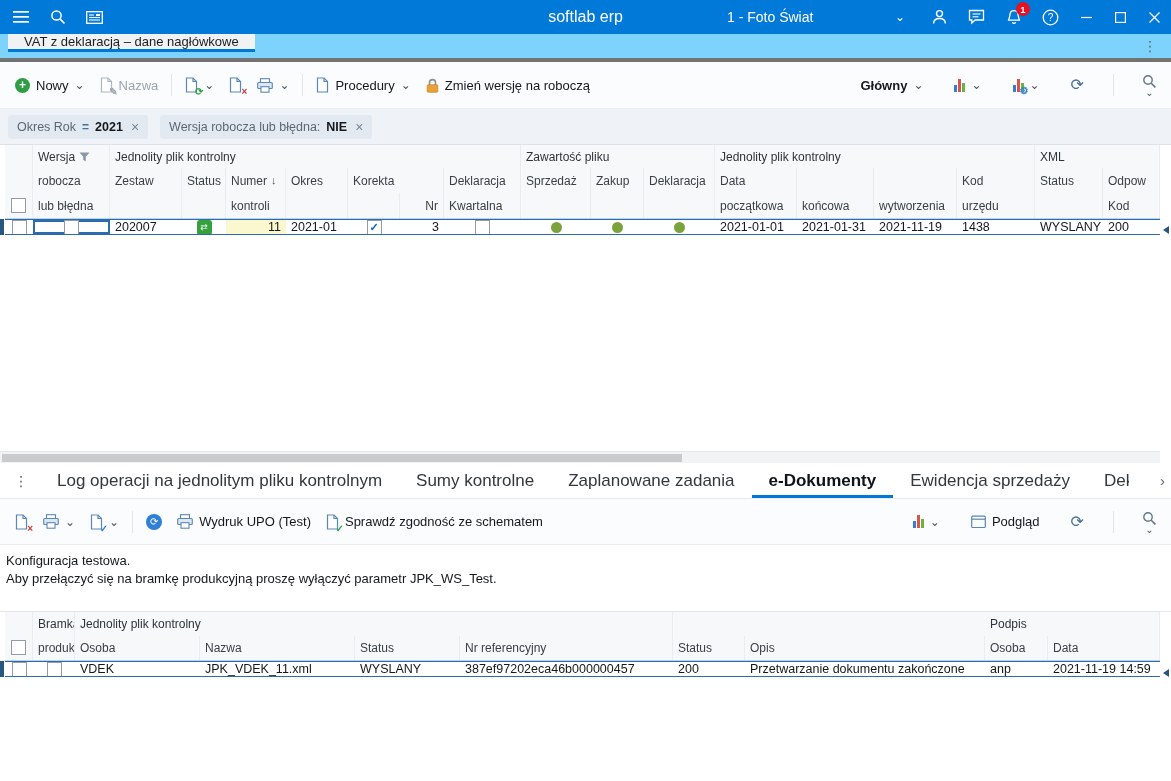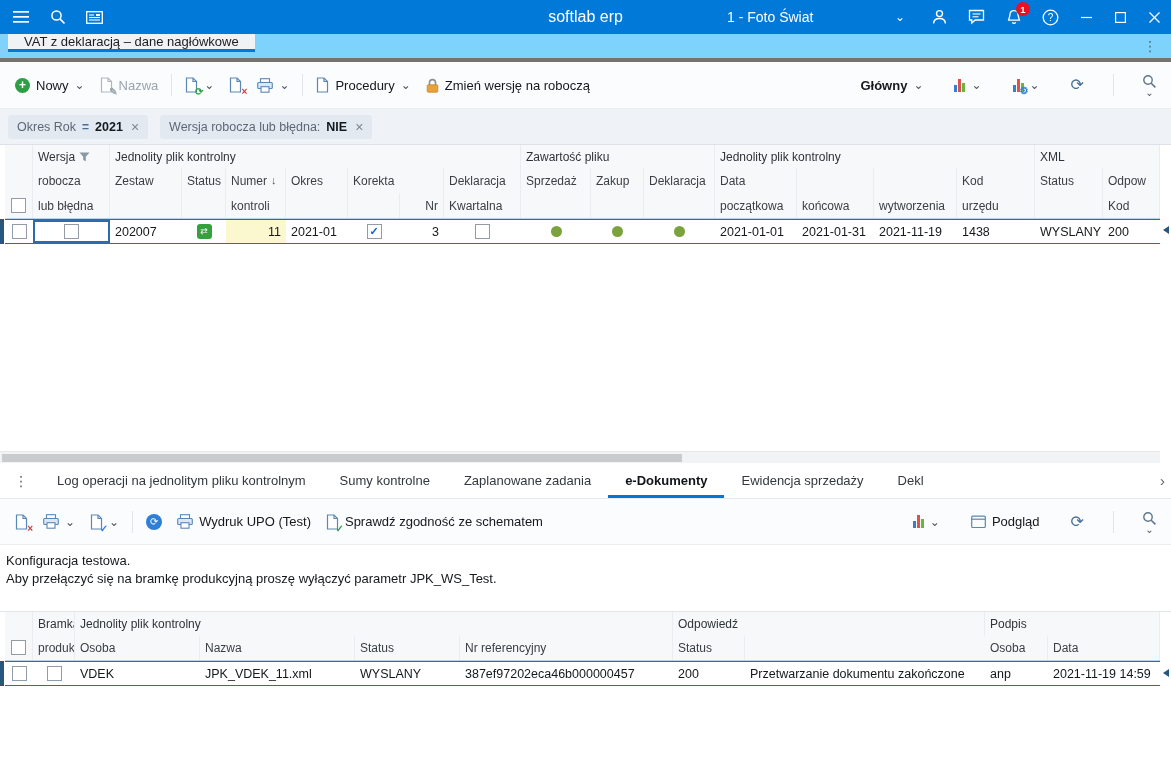--- a/index.html
+++ b/index.html
@@ -59,21 +59,21 @@
 
 .gridsec{flex:0 0 318px;position:relative;padding-left:5px;background:#fff}
 .gridsec2{flex:0 0 auto;position:relative;padding-left:5px;background:#fff;border-top:1px solid #e2e6ea}
 .grid-head{display:grid;grid-template-columns:var(--cols);grid-template-rows:23px 25px 25px;font-size:12px;color:#3a3f45;background:#f6f8fa;border-bottom:1px solid #b9d3e8;width:1155px}
 .grid-head2{display:grid;grid-template-columns:var(--cols2);grid-template-rows:24px 24px;font-size:12px;color:#3a3f45;background:#f6f8fa;border-bottom:1px solid #b9d3e8;width:1155px}
 .gh{display:flex;align-items:center;padding:0 5px;border-right:1px solid #e9edf1;overflow:hidden;white-space:nowrap;gap:4px}
 .gh.r{justify-content:flex-end}
 .gh.grp{color:#2f3439}
 .gh.cbcell{align-items:flex-end;justify-content:center;padding-bottom:5px}
 .sort-ic{font-size:11px;color:#4a5560;line-height:1}
-.grid-row{display:grid;grid-template-columns:var(--cols);height:25px;width:1155px;border-top:1px solid var(--sel);border-bottom:1px solid var(--sel);position:relative;background:#fff;font-size:12.5px;color:#15181c;cursor:pointer}
+.grid-row{display:grid;grid-template-columns:var(--cols);height:16px;width:1155px;border-top:1px solid var(--sel);border-bottom:1px solid var(--sel);position:relative;background:#fff;font-size:12.5px;color:#15181c;cursor:pointer}
 .grid-row2{grid-template-columns:var(--cols2)}
 .grid-row::before{content:"";position:absolute;left:-5px;top:-1px;bottom:-1px;width:4px;background:#27567f}
 .gc{height:100%;display:flex;align-items:center;overflow:hidden;white-space:nowrap}
 .gc.t{padding:0 5px}
 .gc.r{justify-content:flex-end;padding:0 5px}
 .gc.c{justify-content:center}
 .gc.yellow{background:var(--cellyellow)}
 .fcell{box-shadow:inset 0 0 0 2px var(--sel)}
 .cb{width:15px;height:15px;border:1px solid #939ca6;background:#fff;display:inline-flex;align-items:center;justify-content:center;cursor:pointer;flex:0 0 auto}
 .ck{color:#1268c3;font-size:11px;font-weight:bold;line-height:1}
@@ -81,21 +81,21 @@
 .green-badge{width:15px;height:15px;border-radius:3px;background:#35a13c;color:#fff;display:inline-flex;align-items:center;justify-content:center;font-size:9px;line-height:1}
 .hscroll{position:absolute;left:0;right:11px;bottom:0;height:12px;background:#f2f3f4;border-top:1px solid #e6e7e8}
 .hthumb{position:absolute;left:2px;top:2px;height:8px;width:680px;background:#c9cbcd;cursor:pointer}
 .rowmark{position:absolute;width:0;height:0;border-top:4px solid transparent;border-bottom:4px solid transparent;border-right:6px solid #27567f}
 .gridsec .rowmark{right:2px;top:81px}
 .gridsec2 .rowmark{right:2px;top:57px}
 
 
 .btabs{flex:0 0 36px;display:flex;align-items:stretch;border-bottom:1px solid #e6e8ea;background:#fff;position:relative;padding-left:2px}
 .btabs .lead{display:flex;align-items:center;padding:0 12px;color:#555e68;font-size:14px;cursor:pointer}
-.btab{display:flex;align-items:center;padding:0 17px;font-size:13px;color:#33383e;cursor:pointer;white-space:nowrap}
+.btab{display:flex;align-items:center;padding:0 17px;font-size:17px;color:#33383e;cursor:pointer;white-space:nowrap}
 .btab.active{color:#101319;font-weight:bold;box-shadow:inset 0 -3px 0 var(--accent)}
 .btab.clip{max-width:42px;overflow:hidden;padding-right:0}
 .tabs-more{position:absolute;right:2px;top:0;bottom:0;display:flex;align-items:center;color:#5a6470;font-size:15px;cursor:pointer;padding:0 4px;background:#fff}
 
 
 .info{flex:0 0 66px;background:#fff;padding:7px 6px;font-size:13px;color:#15181c;line-height:18px}
 
 .filler{flex:1;background:#fff}
 .svgi{flex:0 0 auto}
 </style>
@@ -561,23 +561,20 @@
     <div class="grid-head2">
       <div class="gh cbcell" style="grid-area:1/1/3/2">
         <span class="cb"></span>
       </div>
       <div class="gh grp" style="grid-area:1/2/2/3">
           <span>Bramka</span>
         </div>
       <div class="gh grp" style="grid-area:1/3/2/7">
           <span>Jednolity plik kontrolny</span>
         </div>
-      <div class="gh grp" style="grid-area:1/7/2/9">
-          <span>Odpowiedź</span>
-        </div>
       <div class="gh grp" style="grid-area:1/9/2/11">
           <span>Podpis</span>
         </div>
 
       <div class="gh" style="grid-area:2/2/3/3">
           <span>produk.</span>
         </div>
       <div class="gh" style="grid-area:2/3/3/4">
           <span>Osoba</span>
         </div>
@@ -585,20 +582,23 @@
           <span>Nazwa</span>
         </div>
       <div class="gh" style="grid-area:2/5/3/6">
           <span>Status</span>
         </div>
       <div class="gh" style="grid-area:2/6/3/7">
           <span>Nr referencyjny</span>
         </div>
       <div class="gh" style="grid-area:2/7/3/8">
           <span>Status</span>
+        </div>
+      <div class="gh" style="grid-area:2/8/3/9">
+          <span>Opis</span>
         </div>
       <div class="gh" style="grid-area:2/9/3/10">
           <span>Osoba</span>
         </div>
       <div class="gh" style="grid-area:2/10/3/11">
           <span>Data</span>
         </div>
     </div>
 
     <div class="grid-row grid-row2">

